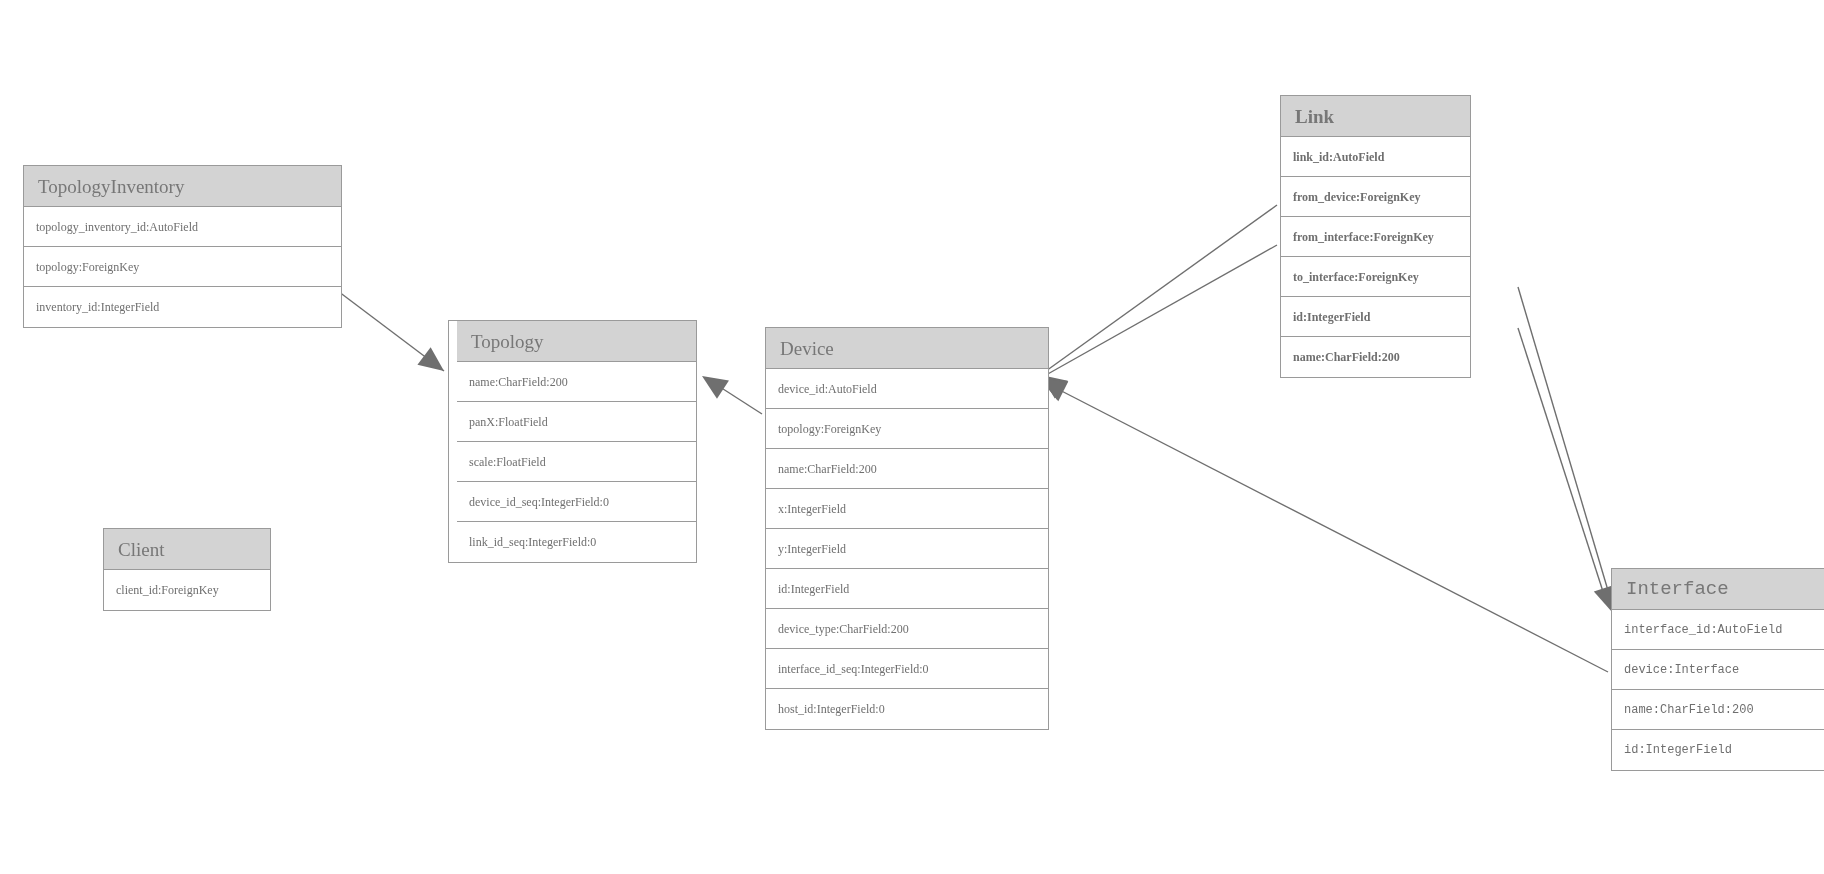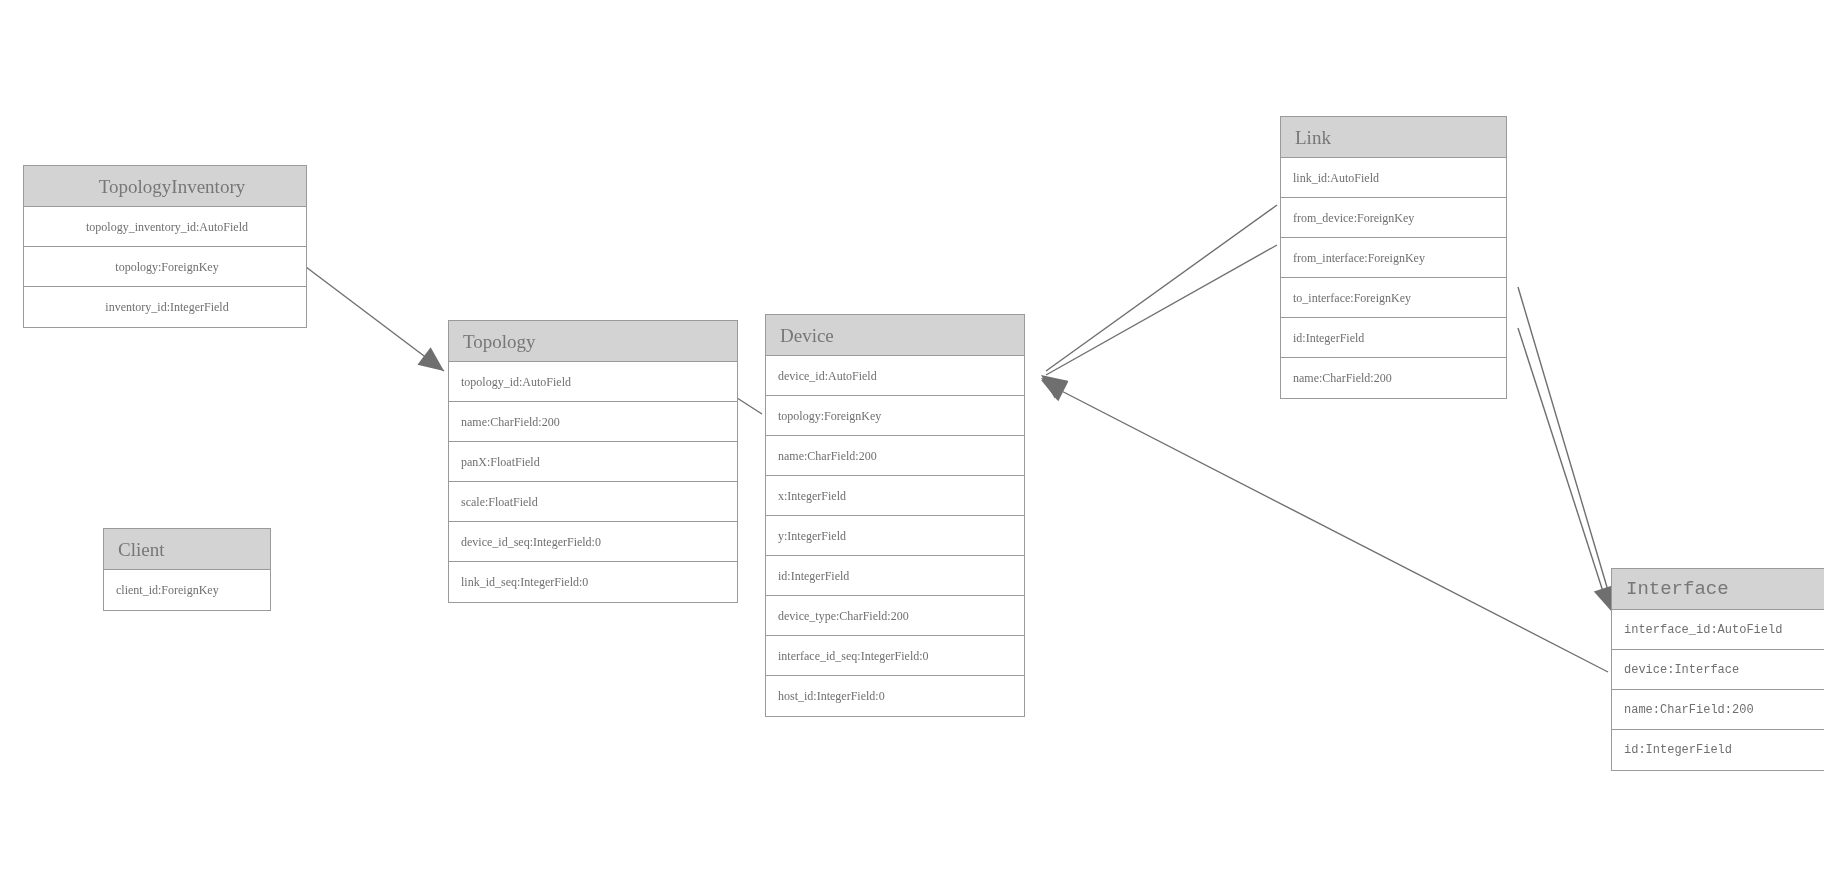--- a/index.html
+++ b/index.html
@@ -90,52 +90,51 @@
         <path d="M 1518,328 L 1607,604" stroke="#6f6f6f" stroke-width="1.4" fill="none"></path>
         <polygon points="0,0 -25,-11 -25,11" fill="#6f6f6f" transform="translate(1612,612) rotate(72)"></polygon>
       </g>
       <g>
         <path d="M 1608,672 L 1046,383" stroke="#6f6f6f" stroke-width="1.4" fill="none"></path>
         <polygon points="0,0 -25,-11 -25,11" fill="#6f6f6f" transform="translate(1041,380) rotate(207)"></polygon>
       </g>
     </svg>
 
   <div id="entity-layer">
-      <div class="entity" style="left: 23px; top: 165px; width: 284px; text-align: center;">
+      <div class="entity" style="left: 23px; top: 165px; width: 319px;">
         <div class="entity-header">TopologyInventory</div>
         <div class="entity-field">topology_inventory_id:AutoField</div>
         <div class="entity-field">topology:ForeignKey</div>
         <div class="entity-field last">inventory_id:IntegerField</div>
       </div>
       <div class="entity" style="left: 79px; top: 528px; width: 168px; margin-left: 24px;">
         <div class="entity-header">Client</div>
         <div class="entity-field last">client_id:ForeignKey</div>
       </div>
-      <div class="entity" style="left: 448px; top: 320px; width: 290px;">
+      <div class="entity" style="left: 448px; top: 320px; width: 249px; padding-left: 8px;">
         <div class="entity-header">Topology</div>
-        <div class="entity-field">topology_id:AutoField</div>
         <div class="entity-field">name:CharField:200</div>
         <div class="entity-field">panX:FloatField</div>
         <div class="entity-field">scale:FloatField</div>
         <div class="entity-field">device_id_seq:IntegerField:0</div>
         <div class="entity-field last">link_id_seq:IntegerField:0</div>
       </div>
-      <div class="entity" style="left: 765px; top: 314px; width: 260px;">
+      <div class="entity" style="left: 765px; top: 327px; width: 284px;">
         <div class="entity-header">Device</div>
         <div class="entity-field">device_id:AutoField</div>
         <div class="entity-field">topology:ForeignKey</div>
         <div class="entity-field">name:CharField:200</div>
         <div class="entity-field">x:IntegerField</div>
         <div class="entity-field">y:IntegerField</div>
         <div class="entity-field">id:IntegerField</div>
         <div class="entity-field">device_type:CharField:200</div>
         <div class="entity-field">interface_id_seq:IntegerField:0</div>
         <div class="entity-field last">host_id:IntegerField:0</div>
       </div>
-      <div class="entity" style="left: 1280px; top: 116px; width: 227px;">
+      <div class="entity" style="left: 1280px; top: 95px; width: 191px; font-weight: bold;">
         <div class="entity-header">Link</div>
         <div class="entity-field">link_id:AutoField</div>
         <div class="entity-field">from_device:ForeignKey</div>
         <div class="entity-field">from_interface:ForeignKey</div>
         <div class="entity-field">to_interface:ForeignKey</div>
         <div class="entity-field">id:IntegerField</div>
         <div class="entity-field last">name:CharField:200</div>
       </div>
       <div class="entity" style="left: 1611px; top: 568px; width: 228px; font-family: Liberation Mono, monospace;">
         <div class="entity-header">Interface</div>

